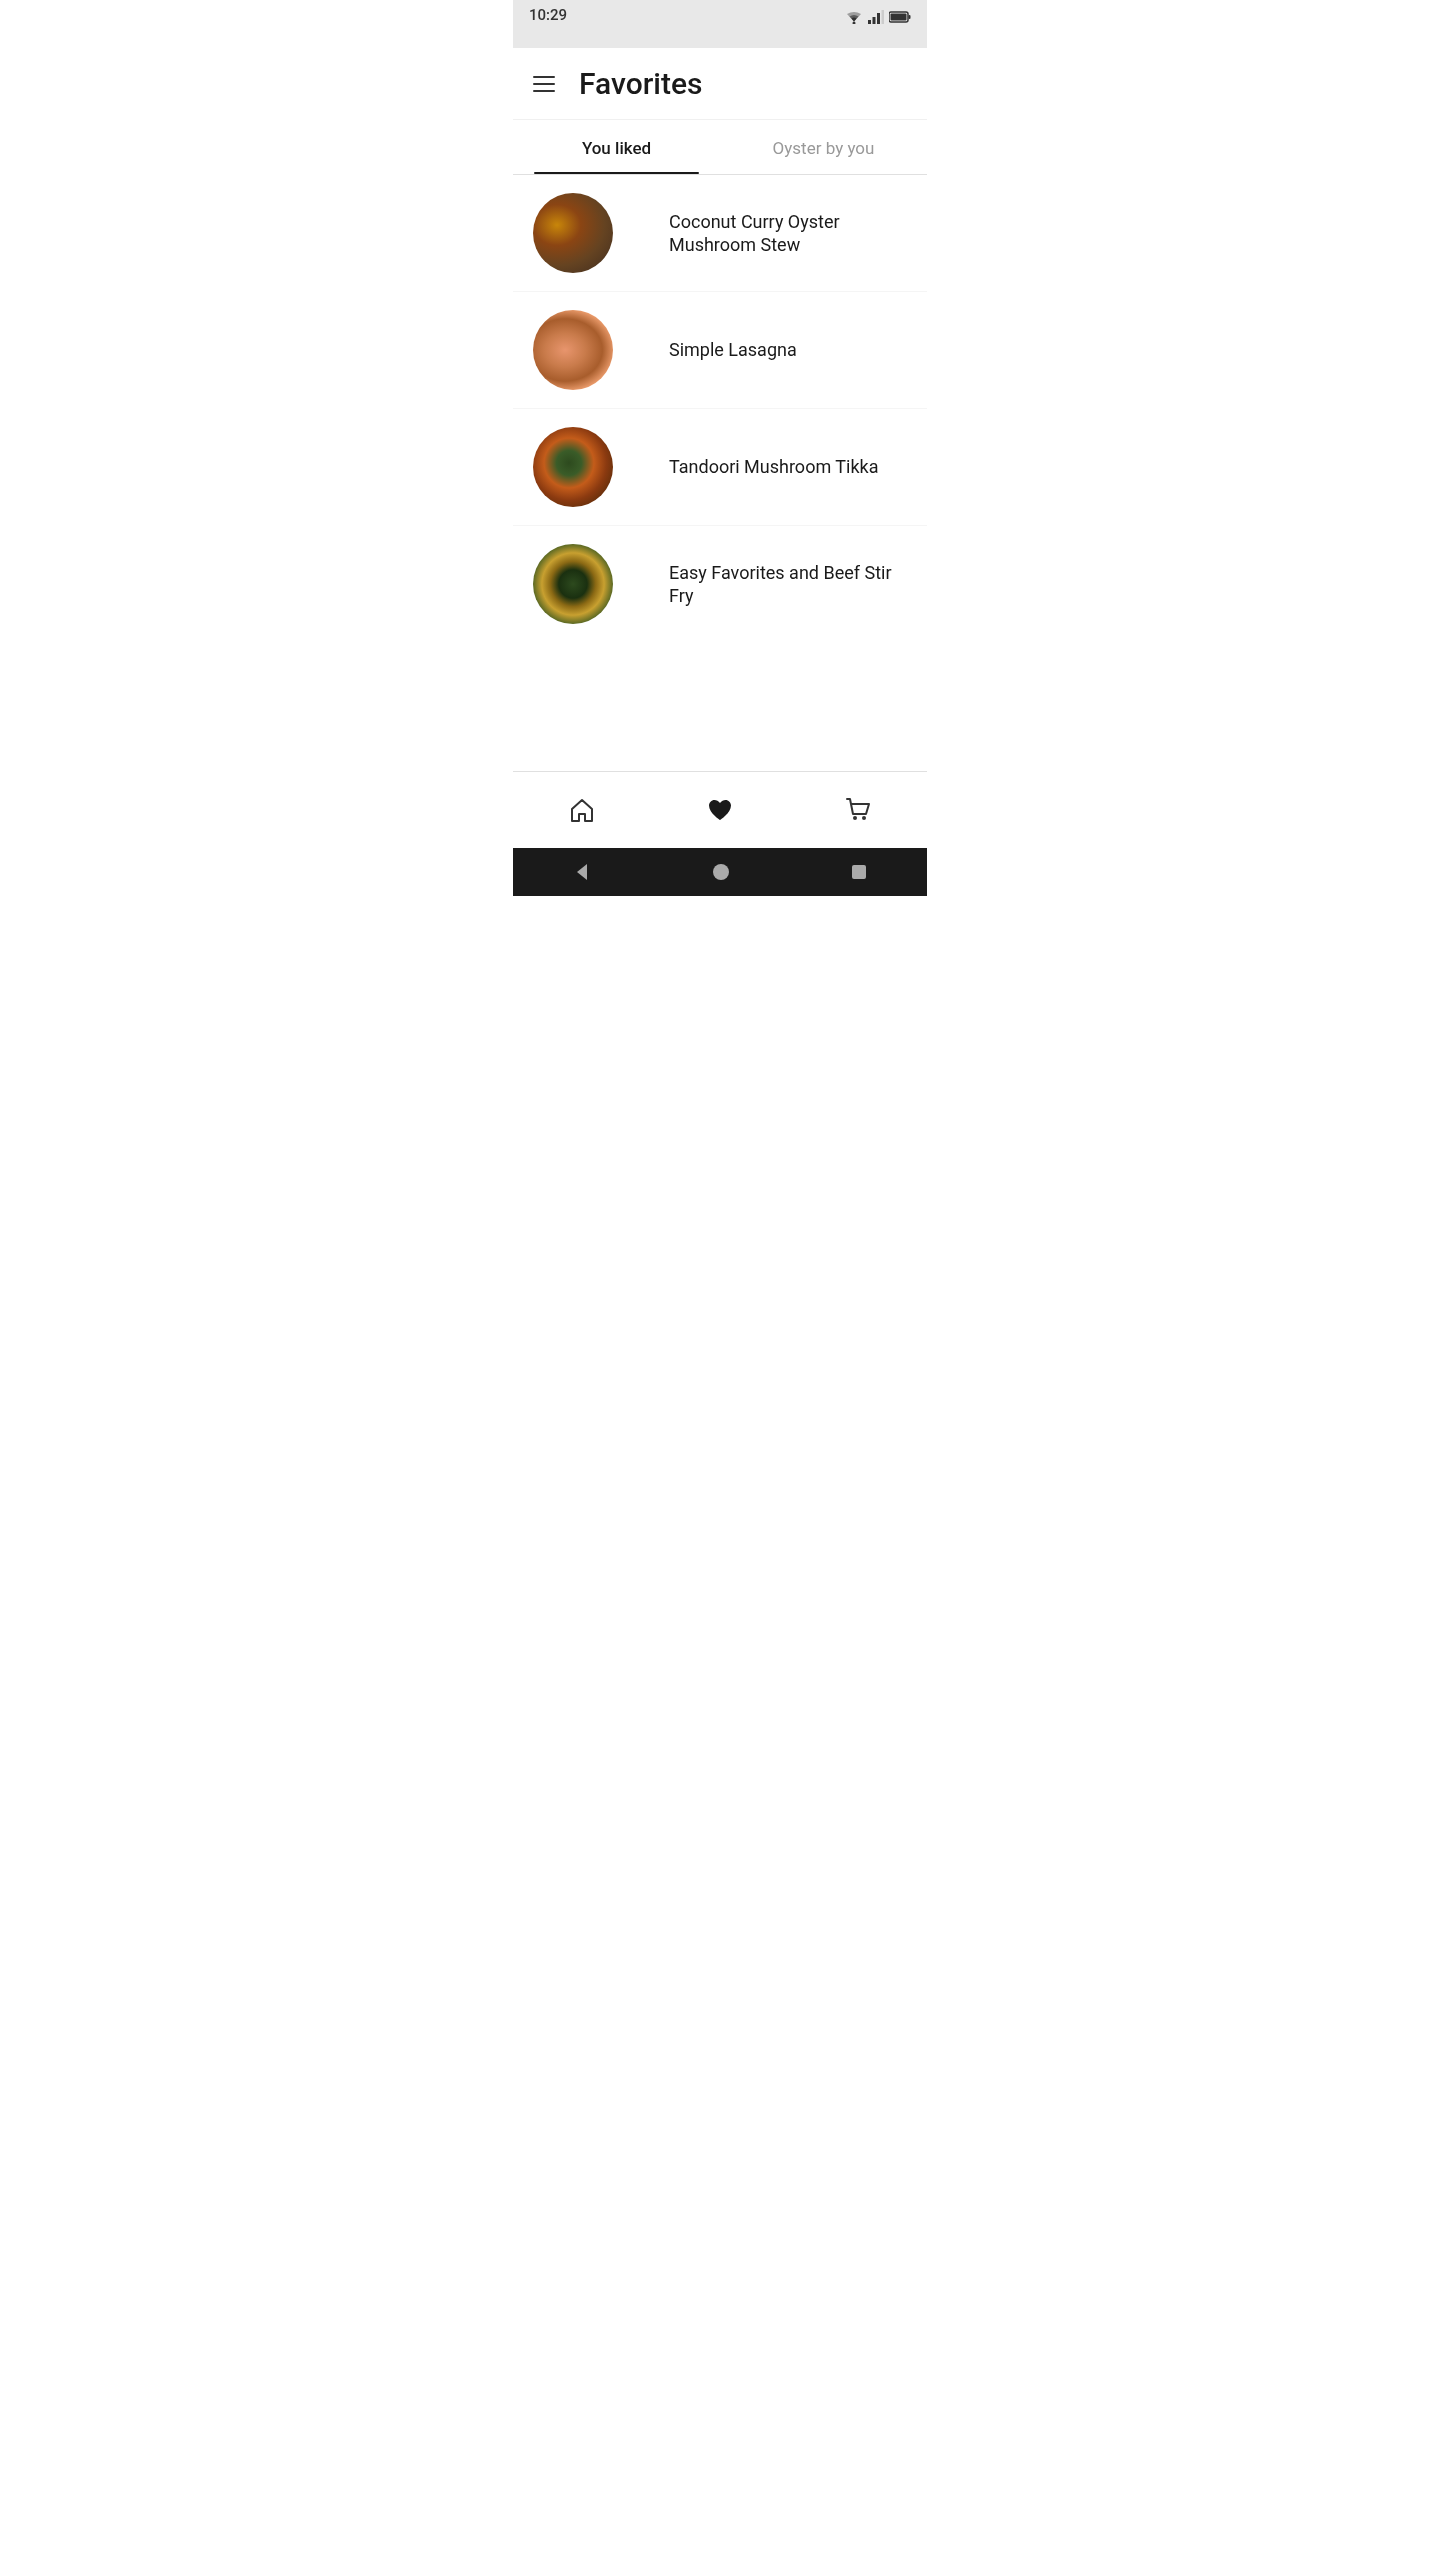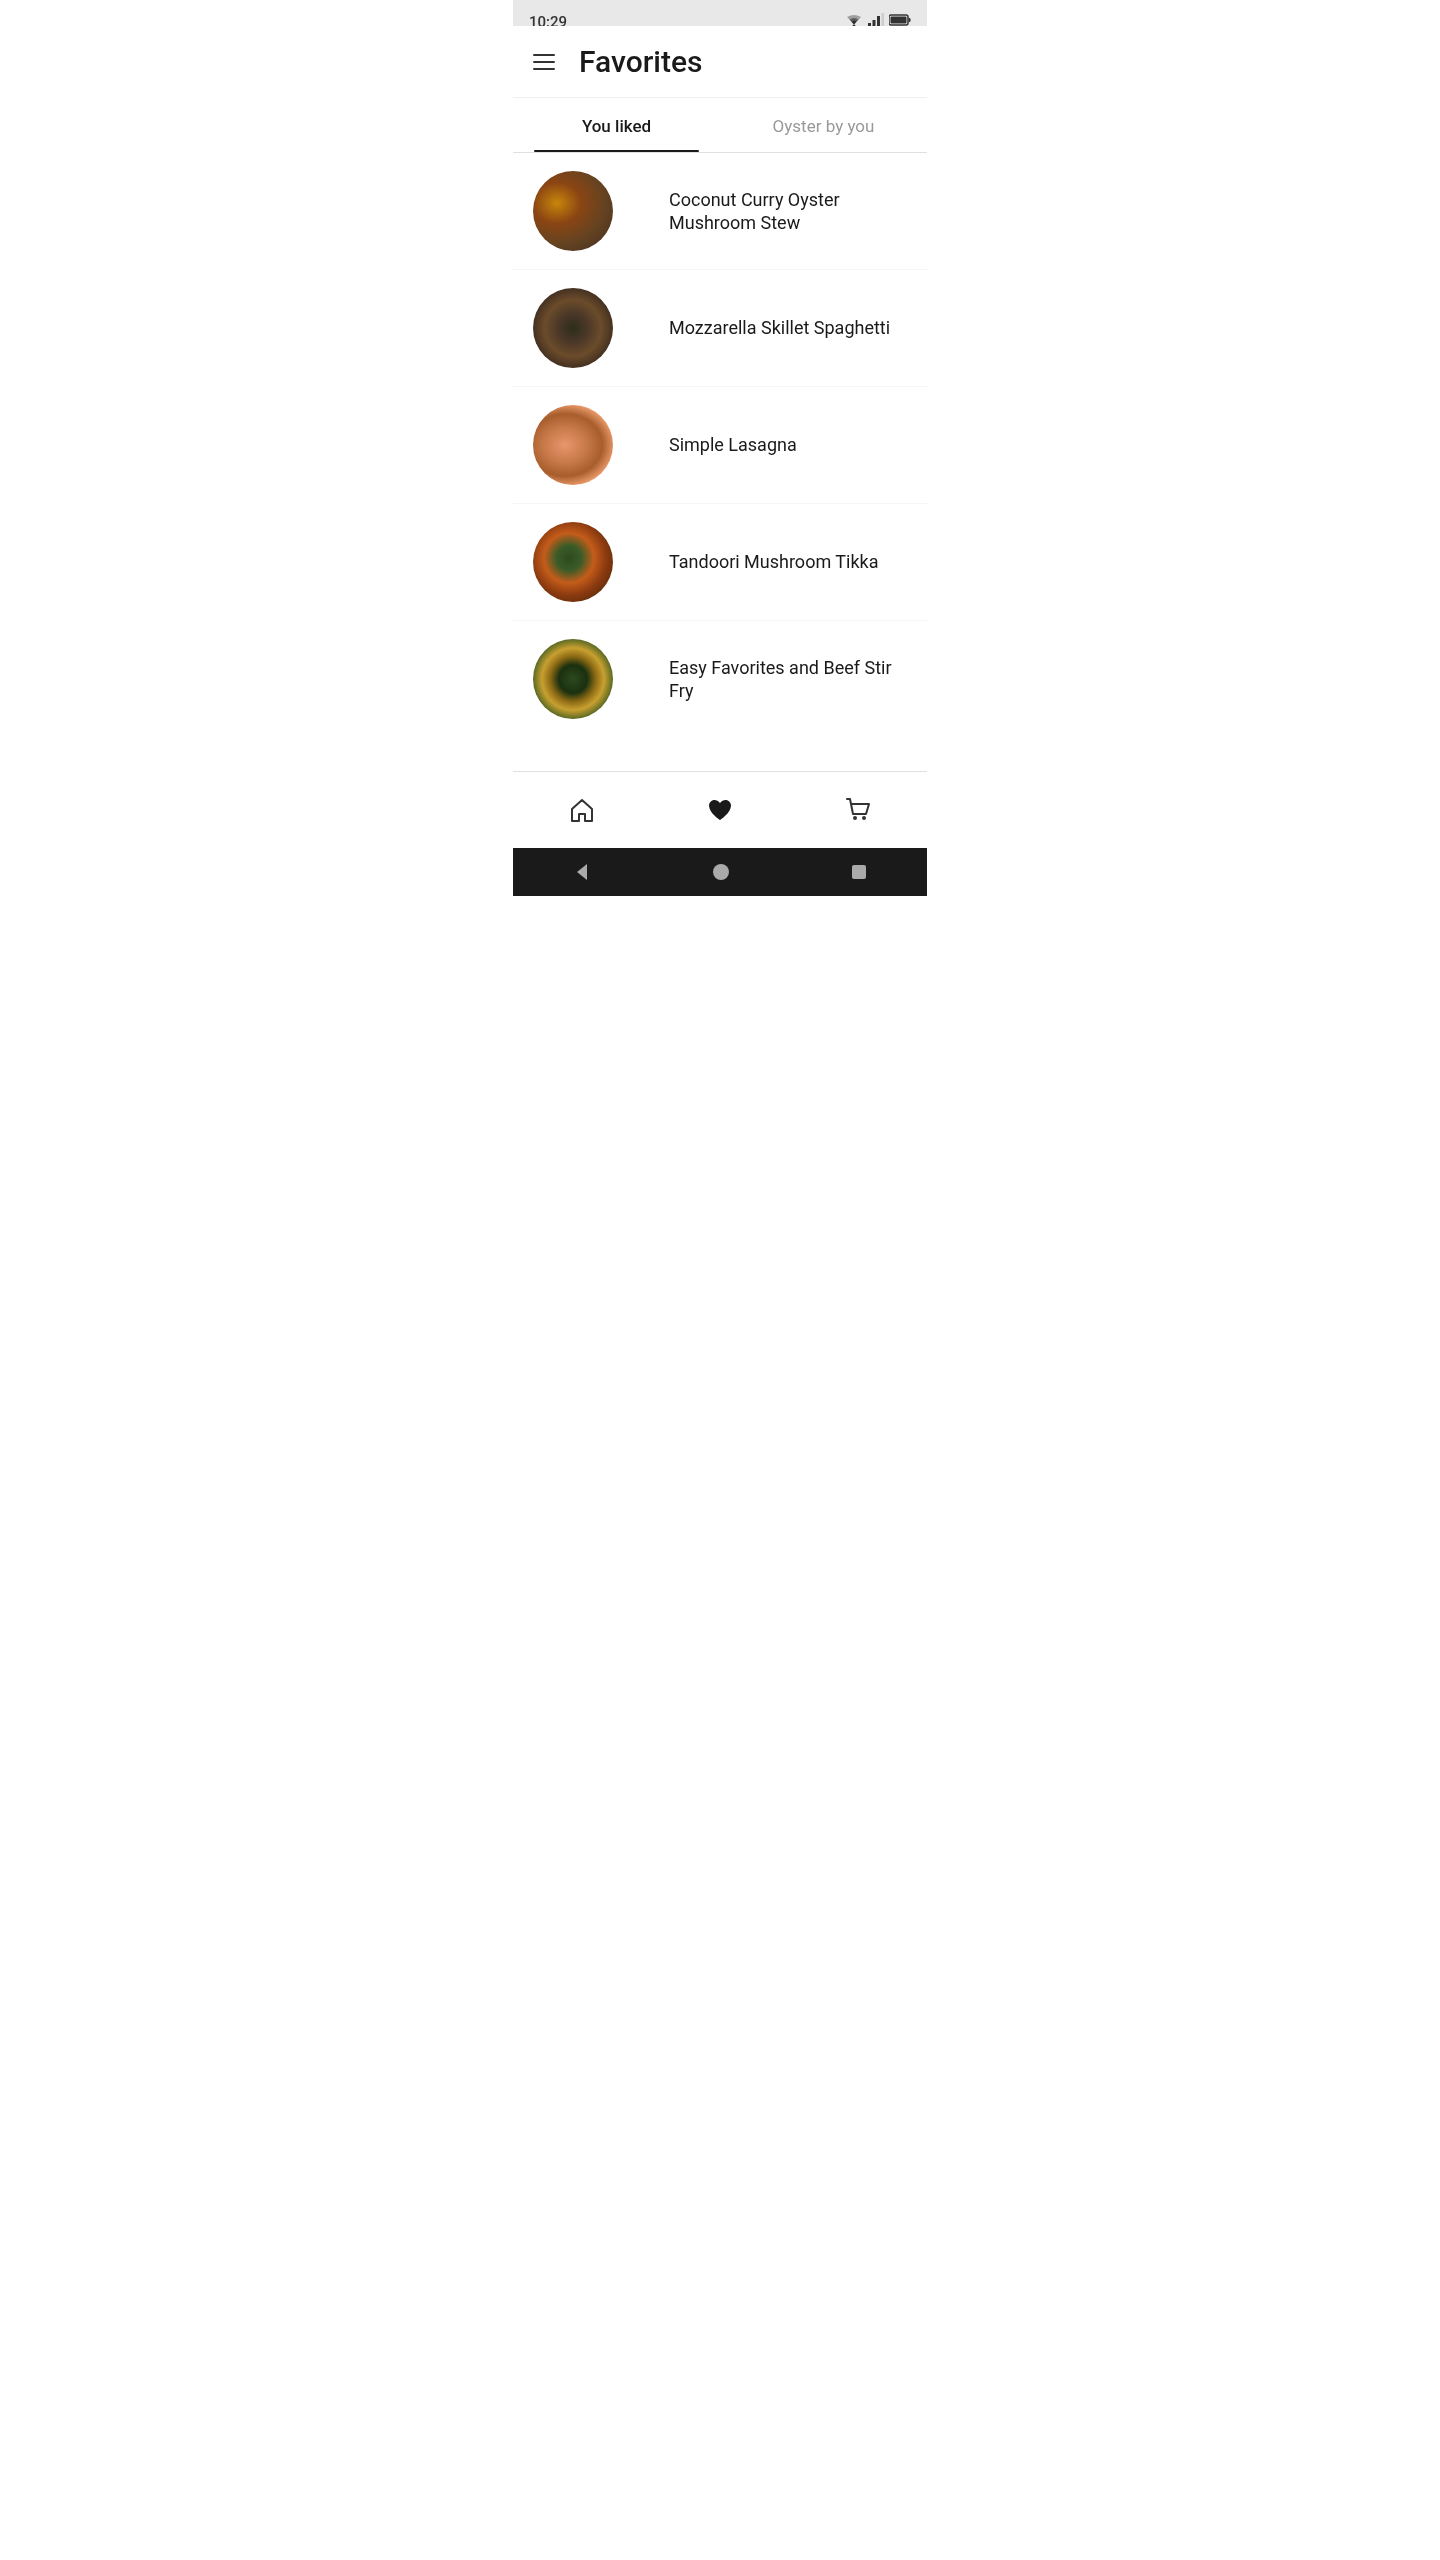--- a/index.html
+++ b/index.html
@@ -18,22 +18,22 @@
       display: flex;
       flex-direction: column;
       position: relative;
       overflow-x: hidden;
     }
 
     
     .status-bar {
       display: flex;
       justify-content: space-between;
-      align-items: flex-start;
-      padding: 13px 16px;
+      align-items: flex-end;
+      padding: 24px 16px;
       background: #e8e8e8;
       height: 24px;
     }
 
     .status-time {
       font-size: 15px;
       font-weight: 500;
       color: #333;
     }
 
@@ -246,24 +246,20 @@
   </div>
 </div>
 
 <div class="recipe-list">
 
   <div class="recipe-item">
     <div class="recipe-avatar food-curry"></div>
     <span class="recipe-name">Coconut Curry Oyster Mushroom Stew</span>
   </div>
 
-  <div class="recipe-item">
-    <div class="recipe-avatar food-spaghetti"></div>
-    <span class="recipe-name">Mozzarella Skillet Spaghetti</span>
-  </div>
 
   <div class="recipe-item">
     <div class="recipe-avatar food-lasagna"></div>
     <span class="recipe-name">Simple Lasagna</span>
   </div>
 
   <div class="recipe-item">
     <div class="recipe-avatar food-tikka"></div>
     <span class="recipe-name">Tandoori Mushroom Tikka</span>
   </div>

